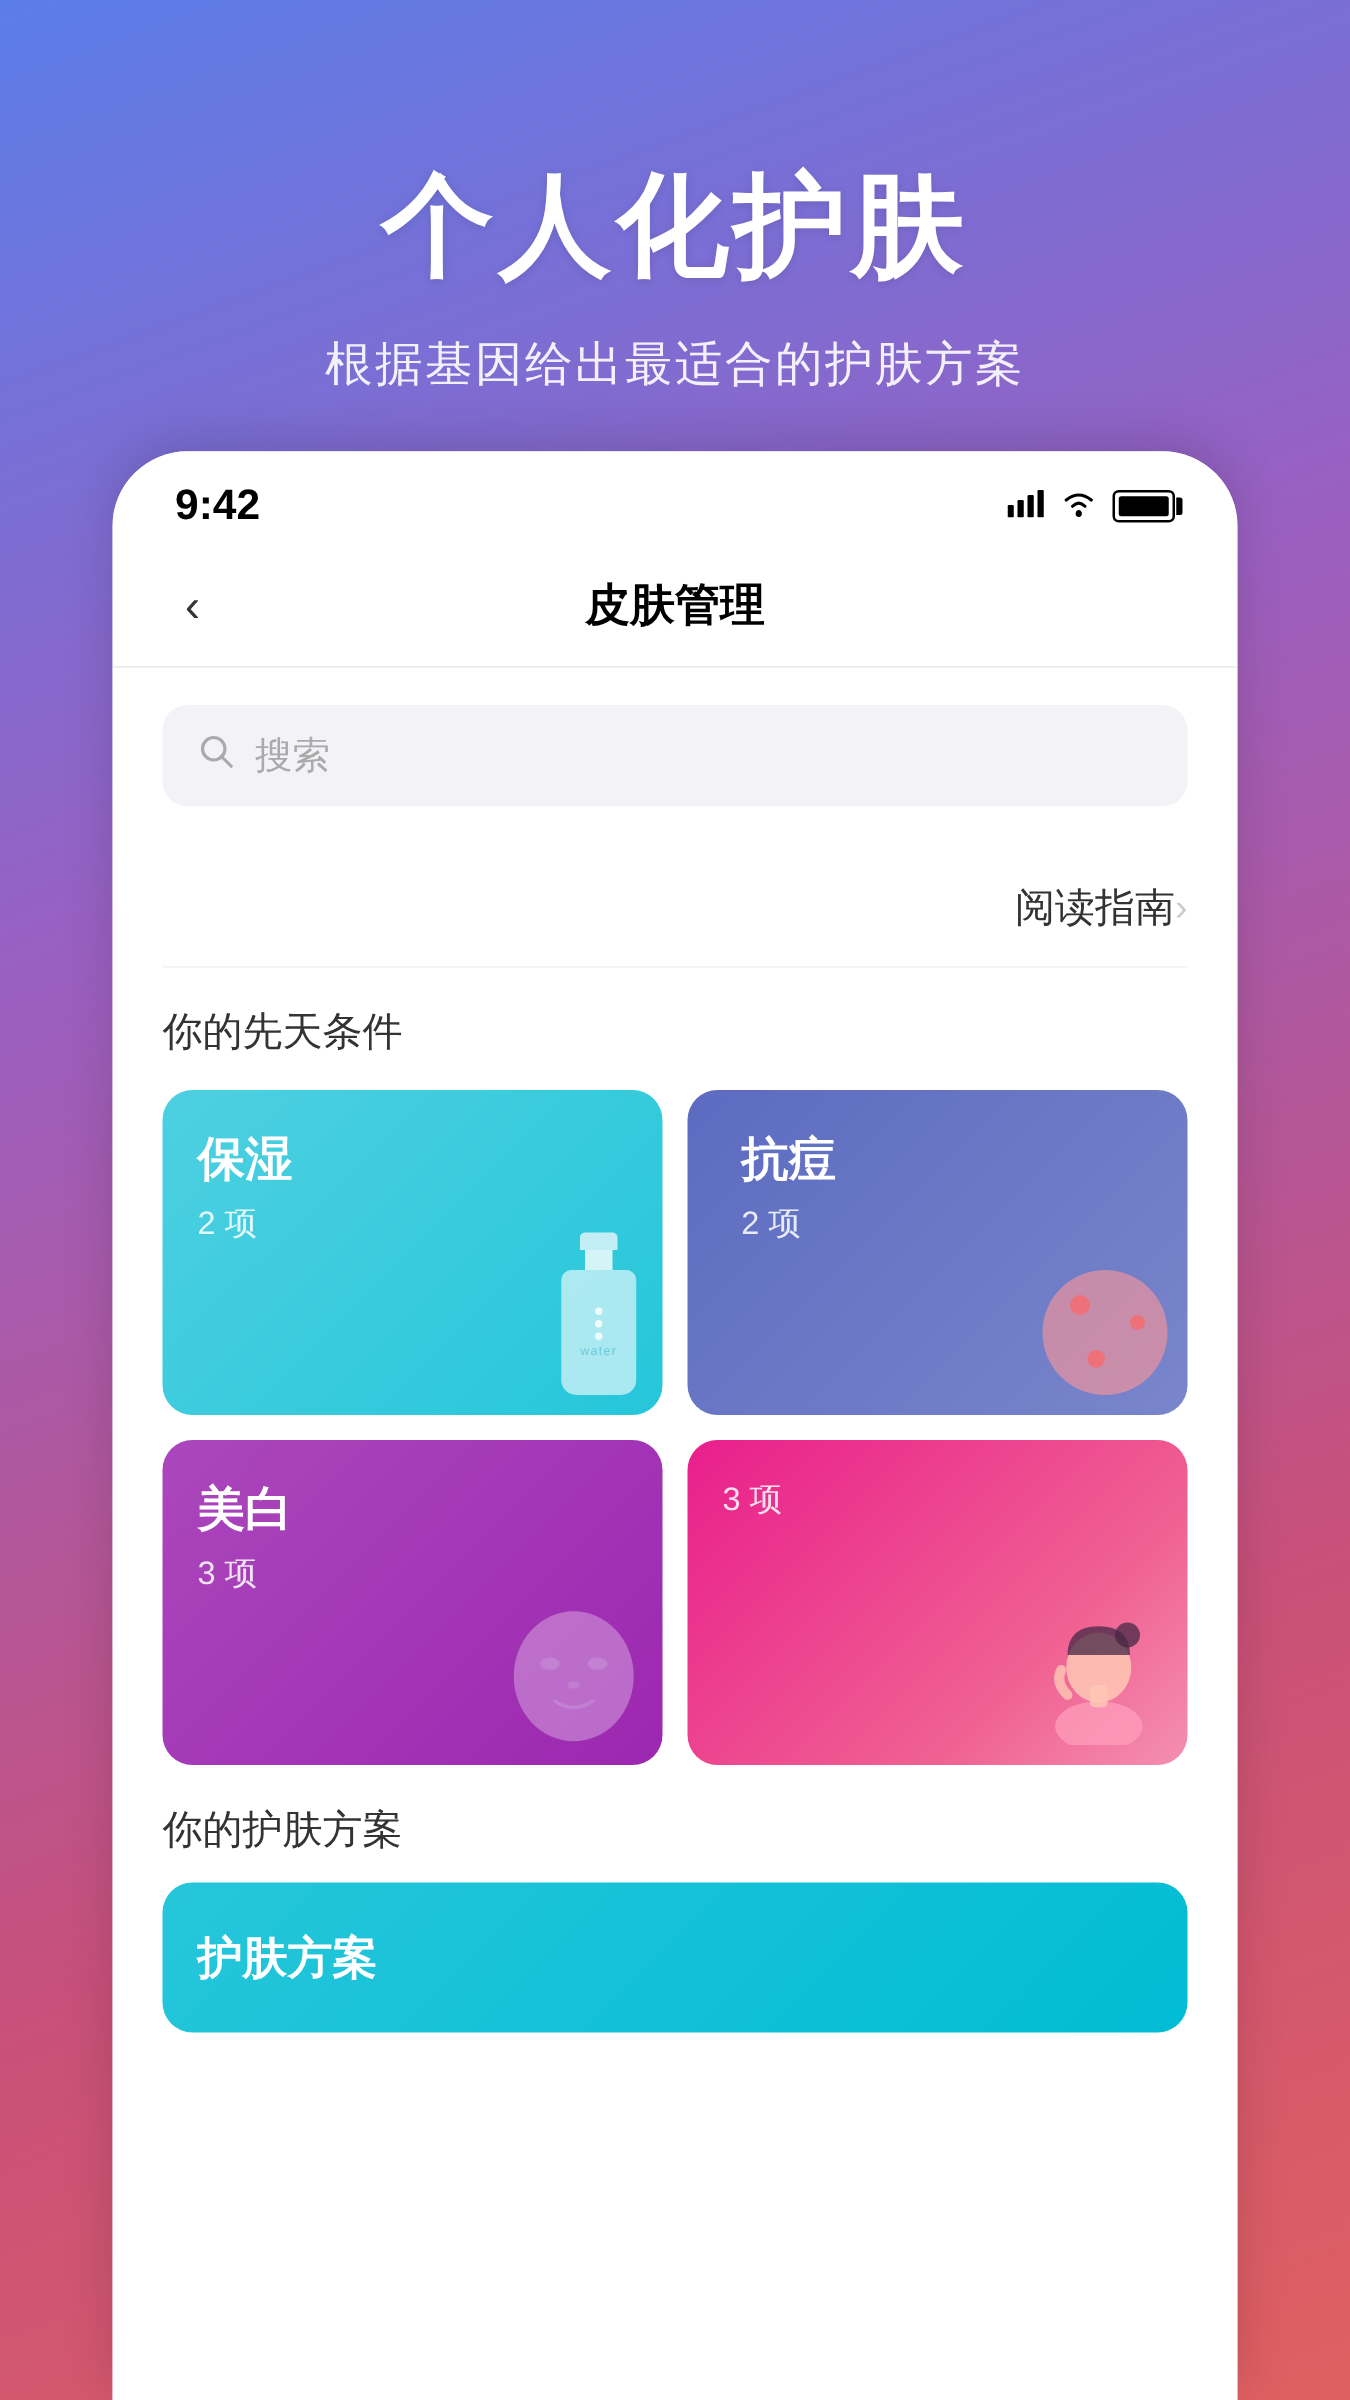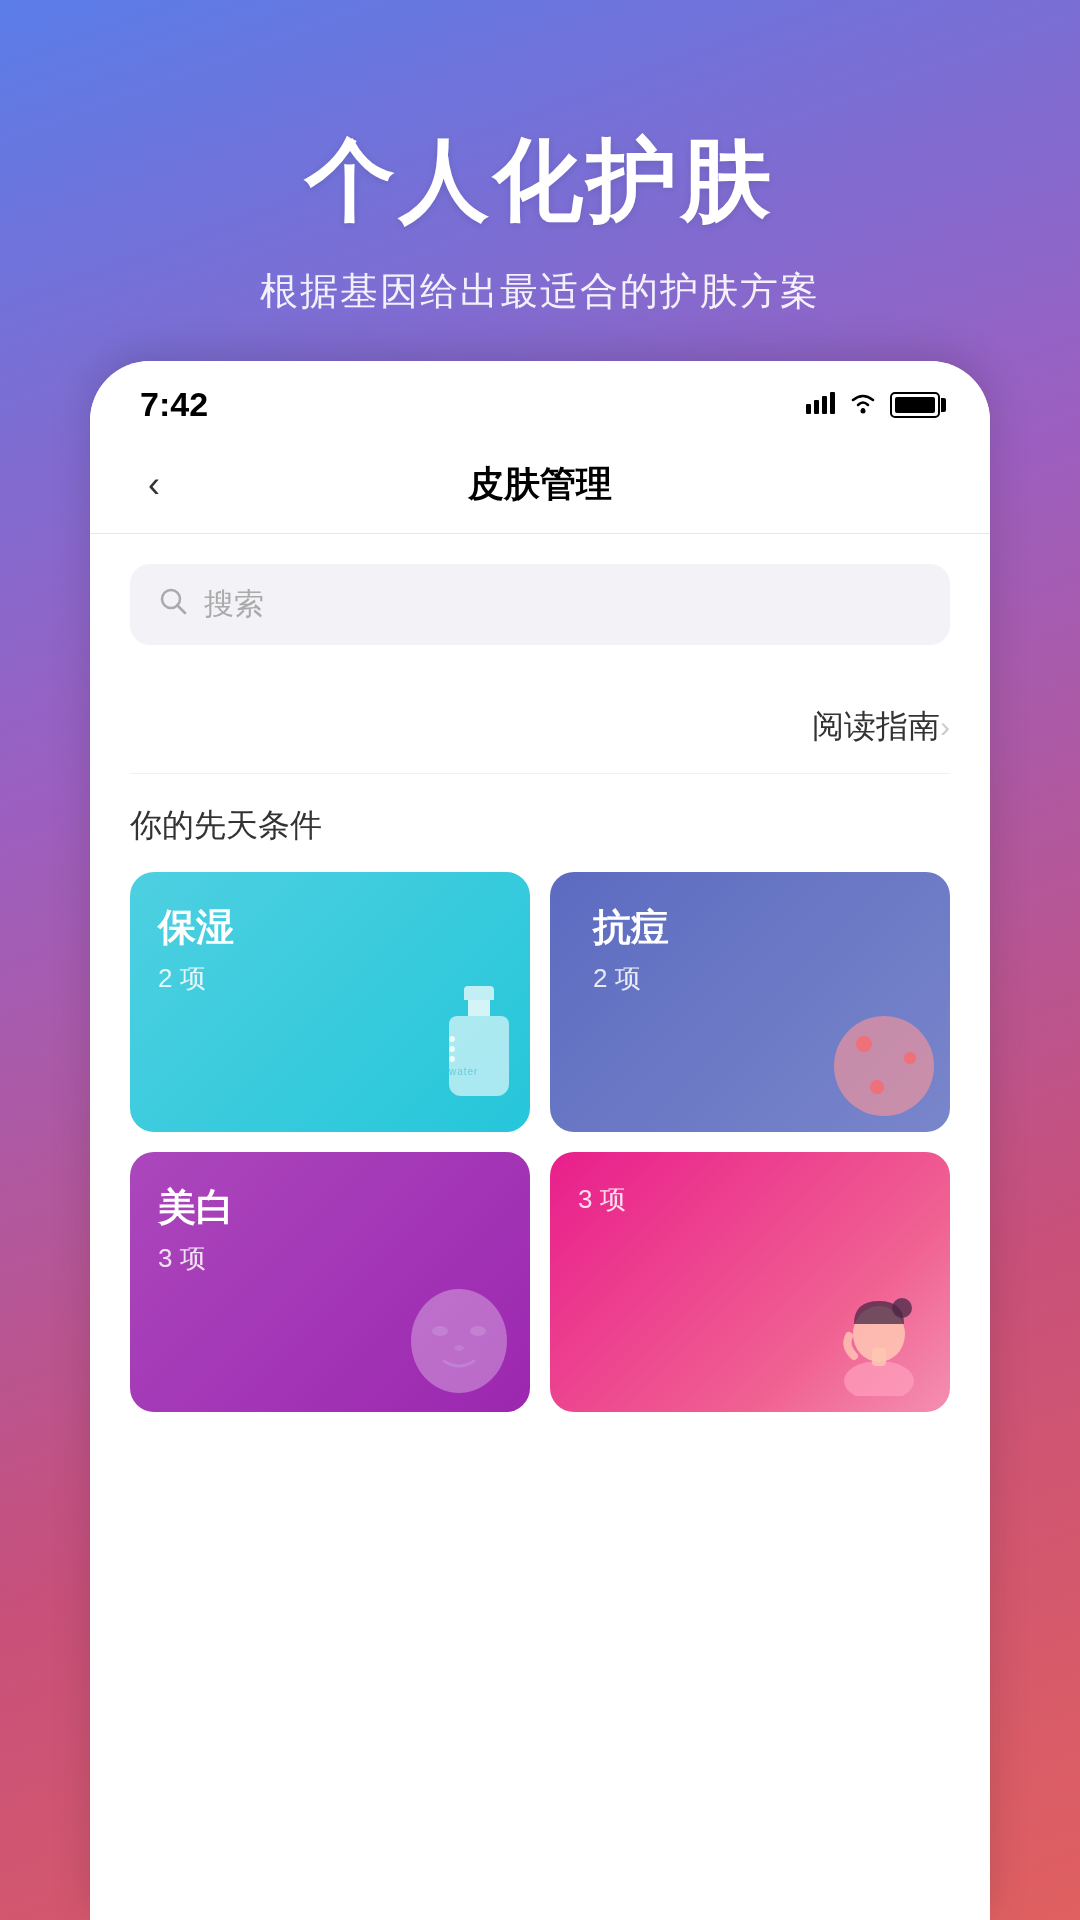--- a/index.html
+++ b/index.html
@@ -259,26 +259,26 @@
 
     .bottle-neck {
       width: 22px;
       height: 16px;
       background: rgba(255,255,255,0.8);
       margin: 0 auto;
     }
 
     .bottle-body {
       width: 60px;
-      height: 80px;
+      height: 100px;
       background: rgba(255,255,255,0.6);
       border-radius: 8px 8px 12px 12px;
       margin: 0 auto;
       display: flex;
-      align-items: flex-start;
+      align-items: center;
       justify-content: center;
       flex-direction: column;
       gap: 4px;
     }
 
     .bottle-dot {
       width: 6px;
       height: 6px;
       background: rgba(255,255,255,0.8);
       border-radius: 50%;
@@ -339,21 +339,21 @@
 <body>
 
 <div class="header-section">
   <div class="main-title">个人化护肤</div>
   <div class="sub-title">根据基因给出最适合的护肤方案</div>
 </div>
 
 <div class="phone-mockup">
 
   <div class="status-bar">
-    <span class="status-time">7:42</span>
+    <span class="status-time">9:42</span>
     <div class="status-icons">
       <span class="signal-icon">
         <svg width="30" height="22" viewBox="0 0 30 22">
           <rect x="0" y="12" width="5" height="10" rx="1" fill="#000"></rect>
           <rect x="8" y="8" width="5" height="14" rx="1" fill="#000"></rect>
           <rect x="16" y="4" width="5" height="18" rx="1" fill="#000"></rect>
           <rect x="24" y="0" width="5" height="22" rx="1" fill="#000"></rect>
         </svg>
       </span>
       <span class="wifi-icon">
@@ -458,15 +458,21 @@
 
             <circle cx="78" cy="42" r="10" fill="rgba(70,40,70,0.75)"></circle>
 
             <path d="M 30 90 Q 20 80 25 70" stroke="rgba(255,200,180,0.8)" stroke-width="8" fill="none" stroke-linecap="round"></path>
           </svg>
         </div>
       </div>
 
     </div>
 
+    <div class="skincare-section">
+      <div class="section-subtitle">你的护肤方案</div>
+      <div class="skincare-card">
+        <div class="skincare-card-title">护肤方案</div>
+      </div>
+    </div>
 
   </div>
 </div>
 
 </body></html>

